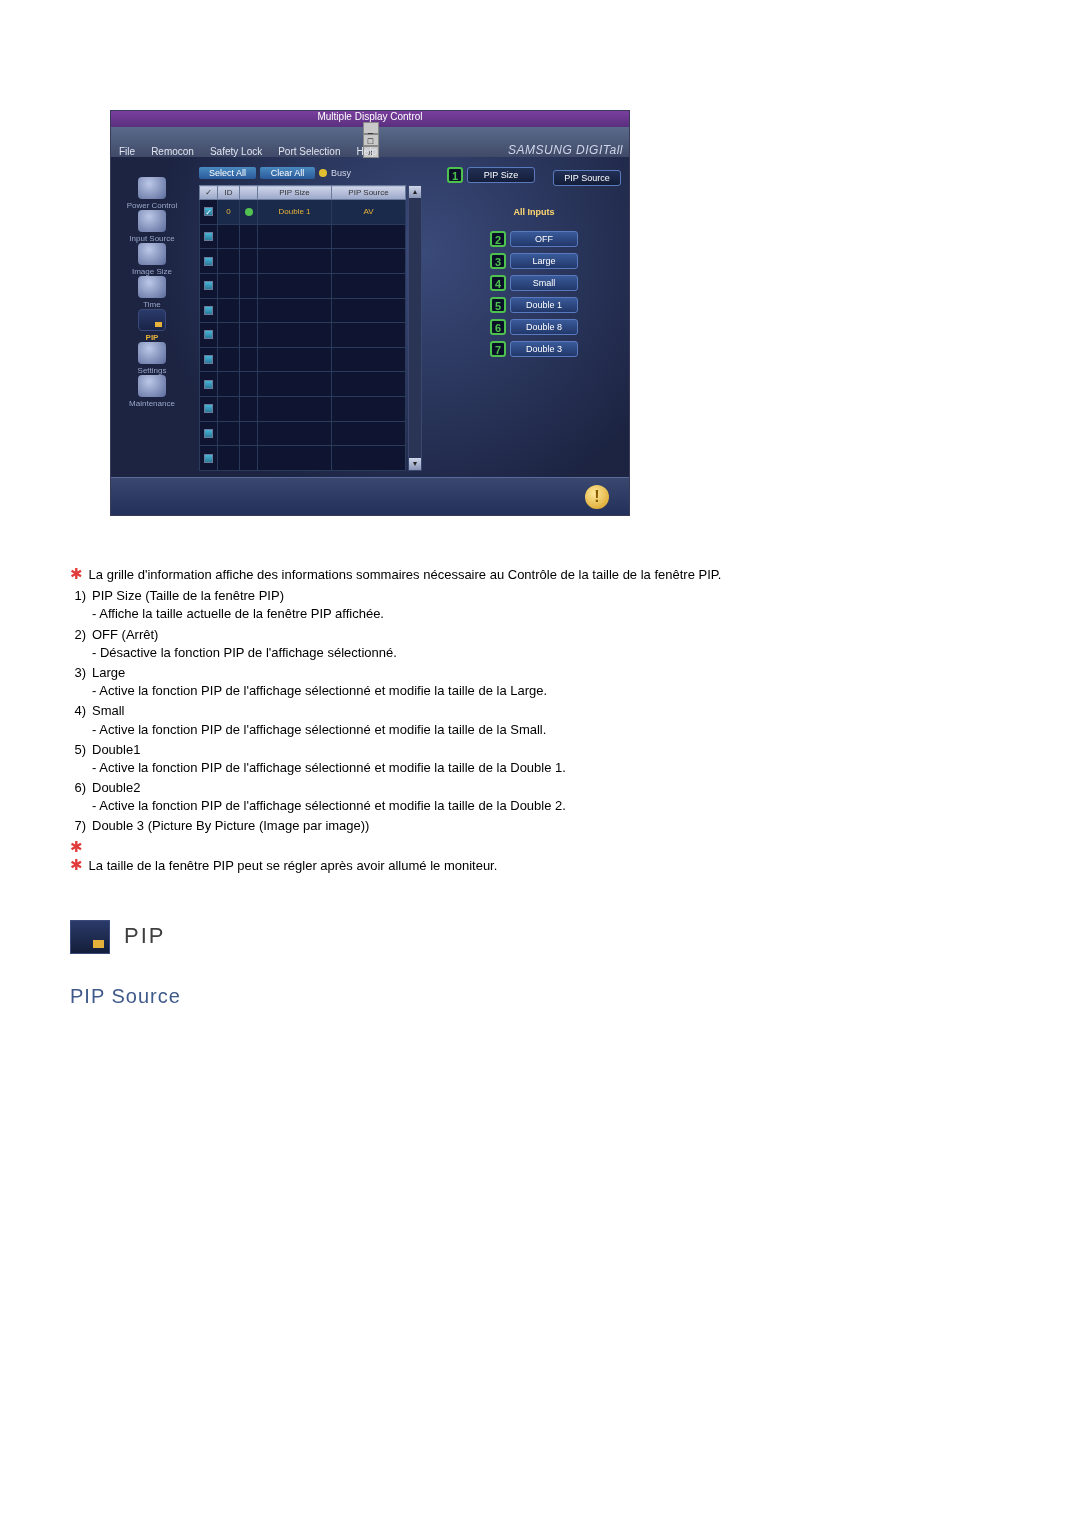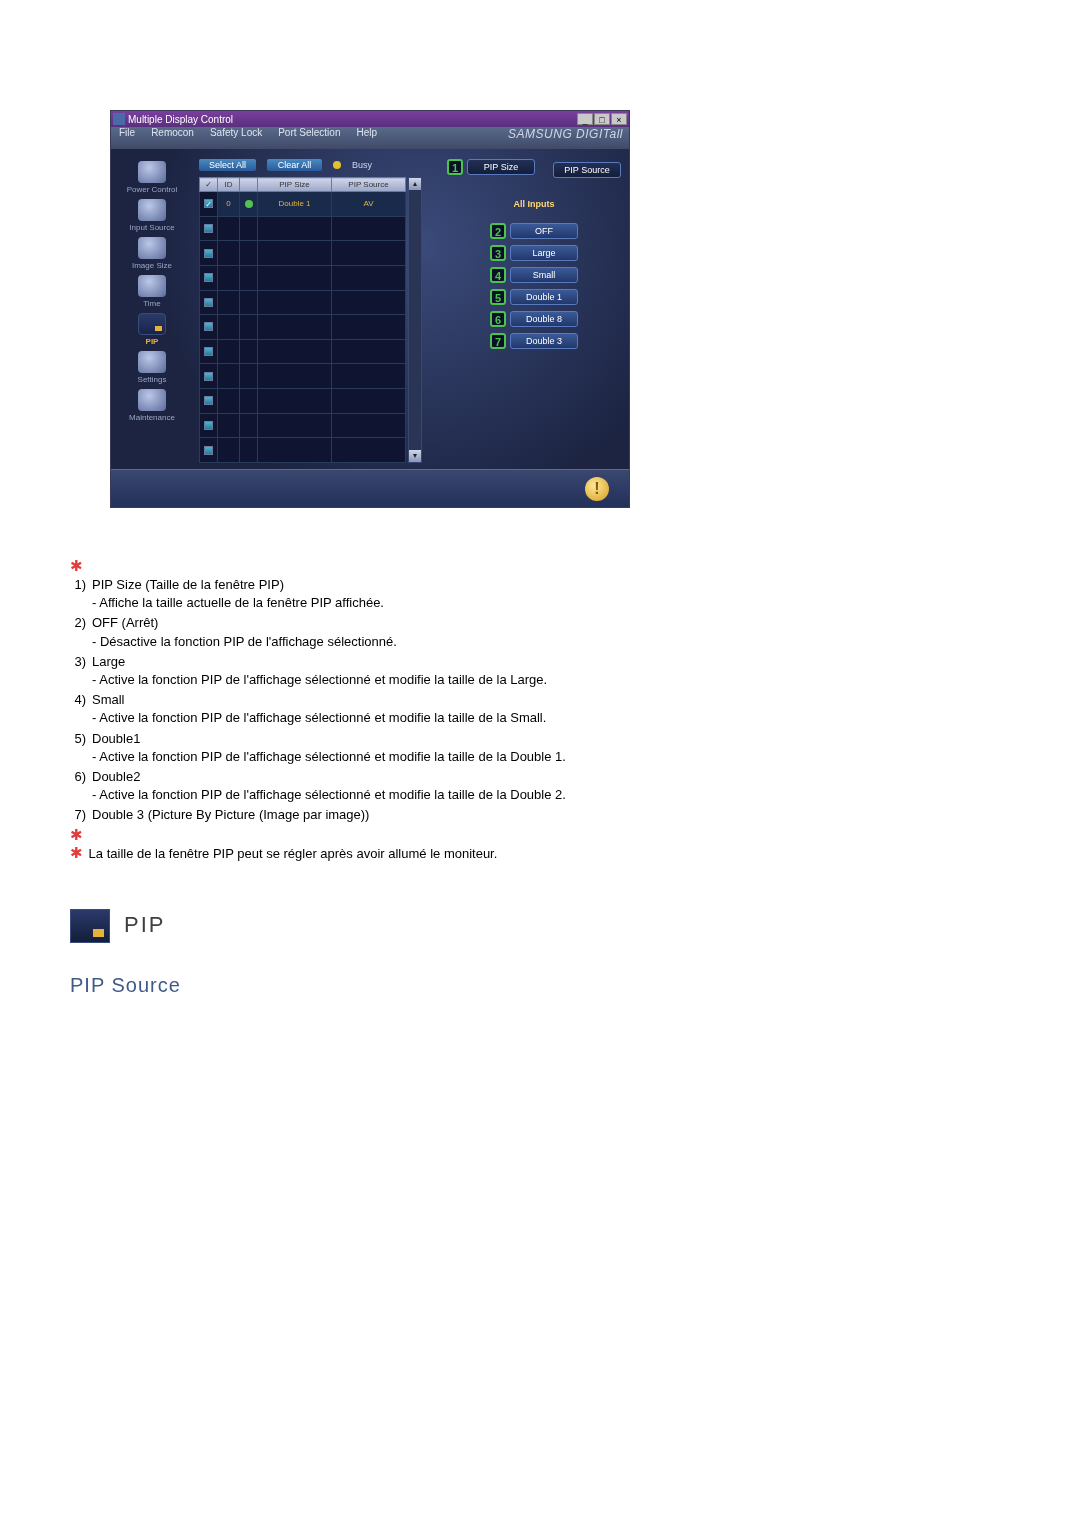--- a/index.html
+++ b/index.html
@@ -20,42 +20,43 @@
     background: #111;
   }
   .titlebar {
     display: flex;
     align-items: center;
     height: 16px;
     background: linear-gradient(#7a3f9e, #5a2f7e);
     color: #fff;
     font-size: 10px;
     padding: 0 2px;
+    flex-direction: column;
   }
   .titlebar .tb-icon {
     width: 12px; height: 12px;
     background: #4a6aa8;
     margin-right: 3px;
   }
   .titlebar .spacer { flex: 1; }
   .win-btn {
     width: 16px; height: 12px;
     background: #c9c9c9;
     color: #000;
     font-size: 9px;
     line-height: 12px;
     text-align: center;
     border: 1px solid #888;
     margin-left: 1px;
   }
   .menubar {
     display: flex;
-    align-items: flex-start;
+    align-items: flex-end;
     background: linear-gradient(#5a6a8a, #404a68);
-    height: 22px;
+    height: 30px;
     font-size: 10px;
     color: #e0e4f0;
   }
   .menubar .menu-item { padding: 0 8px; }
   .brand {
     margin-left: auto;
     padding-right: 6px;
     font-size: 12px;
     color: #cfd6ea;
     letter-spacing: 0.5px;
@@ -64,25 +65,24 @@
 
   .app-body {
     display: flex;
     background: radial-gradient(circle at 60% 30%, #3a4a7a, #1c2442 70%);
     height: 320px;
   }
 
   
   .sidebar {
     width: 82px;
-    padding-top: 12px;
+    padding-top: 20px;
     display: flex;
     flex-direction: column;
     align-items: center;
-    gap: 5px;
     font-size: 8px;
     color: #9aa6c8;
   }
   .side-item { text-align: center; width: 100%; }
   .side-item .s-icon {
     width: 28px; height: 22px;
     margin: 0 auto 2px auto;
     background: radial-gradient(circle at 40% 30%, #bcc8e8, #5a6a9a);
     border-radius: 4px;
   }
@@ -103,21 +103,21 @@
   
   .center {
     flex: 1;
     padding: 10px 6px 6px 6px;
     display: flex;
     flex-direction: column;
   }
   .toolbar {
     display: flex;
     align-items: center;
-    gap: 11px;
+    gap: 4px;
     font-size: 9px;
     color: #d0d6ea;
     margin-bottom: 6px;
   }
   .tbtn {
     background: linear-gradient(#4a8ac0, #2a5a9a);
     color: #fff;
     padding: 1px 10px;
     border-radius: 2px;
     font-size: 9px;
@@ -542,20 +542,21 @@
   </div>
 
   <div class="statusbar">
     <div class="excl">!</div>
   </div>
 </div>
 
 <div class="doc">
   <div class="star-line">
     <span class="star">✱</span>
+    <span>La grille d'information affiche des informations sommaires nécessaire au Contrôle de la taille de la fenêtre PIP.</span>
   </div>
 
   <ol id="desc-list">
       <li>
         <span class="num">1)</span>
         <span class="li-body"><span>PIP Size (Taille de la fenêtre PIP)</span><br><span class="sub">- Affiche la taille actuelle de la fenêtre PIP affichée.</span></span>
       </li>
       <li>
         <span class="num">2)</span>
         <span class="li-body"><span>OFF (Arrêt)</span><br><span class="sub">- Désactive la fonction PIP de l'affichage sélectionné.</span></span>

